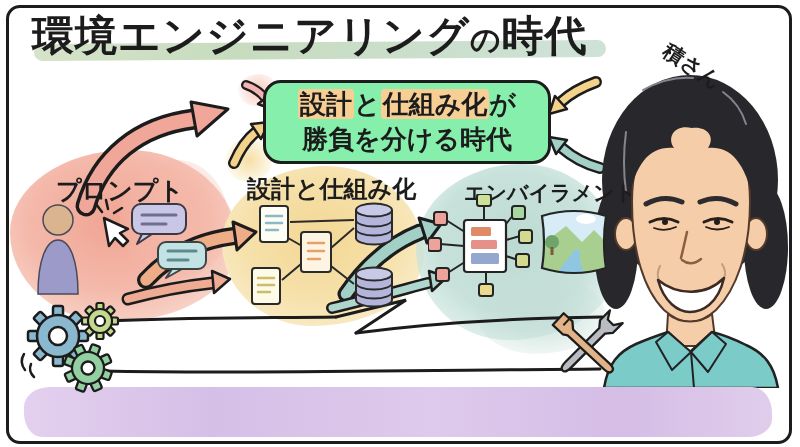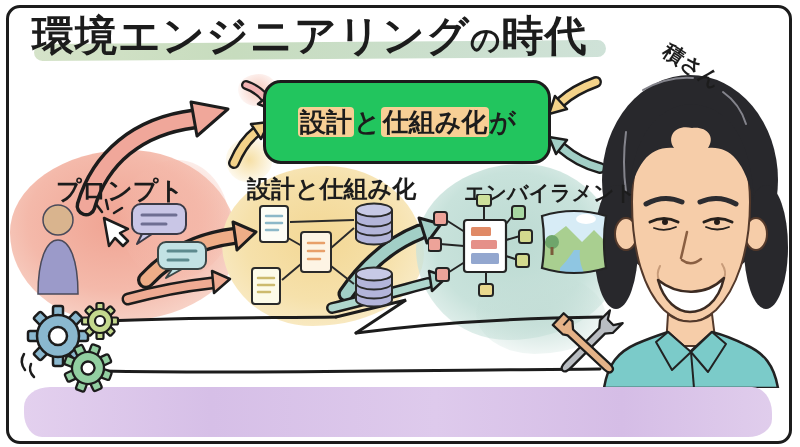--- a/index.html
+++ b/index.html
@@ -11,21 +11,21 @@
   .title-hl{position:absolute;left:34px;top:42px;width:572px;height:17px;z-index:1;
             background:linear-gradient(90deg,#d5e3c9,#c7dcbe 35%,#cbdfcd 70%,#cfe2d8 100%);
             border-radius:9px;transform:rotate(-0.4deg);}
   .title{position:absolute;left:32px;top:8px;z-index:2;font-weight:700;font-size:42px;
          letter-spacing:1px;white-space:nowrap;}
   .title .small{font-size:30px;}
   .person-label{position:absolute;left:660px;top:52px;z-index:4;font-size:21px;font-weight:700;
                 transform:rotate(33deg);white-space:nowrap;}
   
   .callout{position:absolute;left:263px;top:80px;width:282px;height:78px;z-index:5;
-           background:#22c55e;border:3.5px solid var(--ink);border-radius:18px;
+           background:#86efac;border:3.5px solid var(--ink);border-radius:18px;
            display:flex;flex-direction:column;align-items:center;justify-content:center;
            font-size:26px;font-weight:700;line-height:35px;white-space:nowrap;}
   .hl-orange{background:var(--callout-highlight);border-radius:4px;padding:0 2px;}
   
   .cloud{position:absolute;z-index:1;}
   .blob{position:absolute;border-radius:52% 48% 55% 45% / 48% 55% 45% 52%;}
   .cloud-label{position:absolute;z-index:3;font-weight:700;white-space:nowrap;}
   #lbl-prompt{left:56px;top:174px;font-size:25px;}
   #lbl-context{left:247px;top:173px;font-size:24px;}
   #lbl-env{left:428px;top:179px;font-size:21px;margin-left:36px;}
@@ -295,18 +295,19 @@
     <g>
       <path d="M 16 336 C 20 312 30 300 48 292 C 62 286 74 282 80 280 L 102 300 L 124 280 C 132 282 146 287 158 293 C 176 301 186 313 190 336 Z" fill="var(--shirt-teal)" stroke="#222222" stroke-width="2.5" stroke-linejoin="round"></path>
       <path d="M 80 280 L 103 300 L 84 318 L 68 290 Z" fill="var(--shirt-teal)" stroke="#222222" stroke-width="2" stroke-linejoin="round"></path>
       <path d="M 124 280 L 103 300 L 120 320 L 138 292 Z" fill="var(--shirt-teal)" stroke="#222222" stroke-width="2" stroke-linejoin="round"></path>
       <path d="M 103 300 L 106 336" stroke="#222222" stroke-width="2"></path>
     </g>
   </svg>
 
   <div class="callout">
     <div><span class="hl-orange">設計</span><span>と</span><span class="hl-orange">仕組み化</span><span>が</span></div>
+    <div>勝負を分ける時代</div>
   </div>
 
 
   <div class="bottom-banner"></div>
 
 </div>
 
 </body></html>

